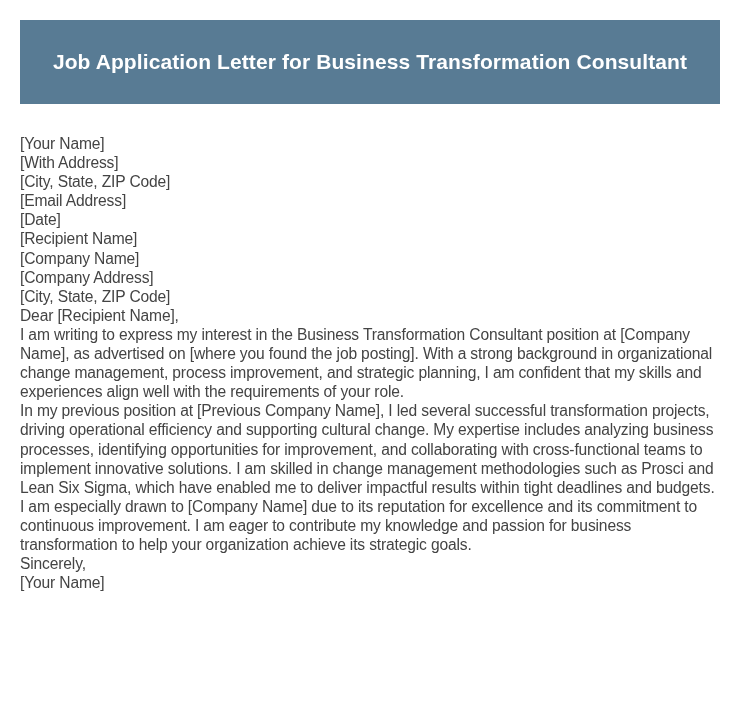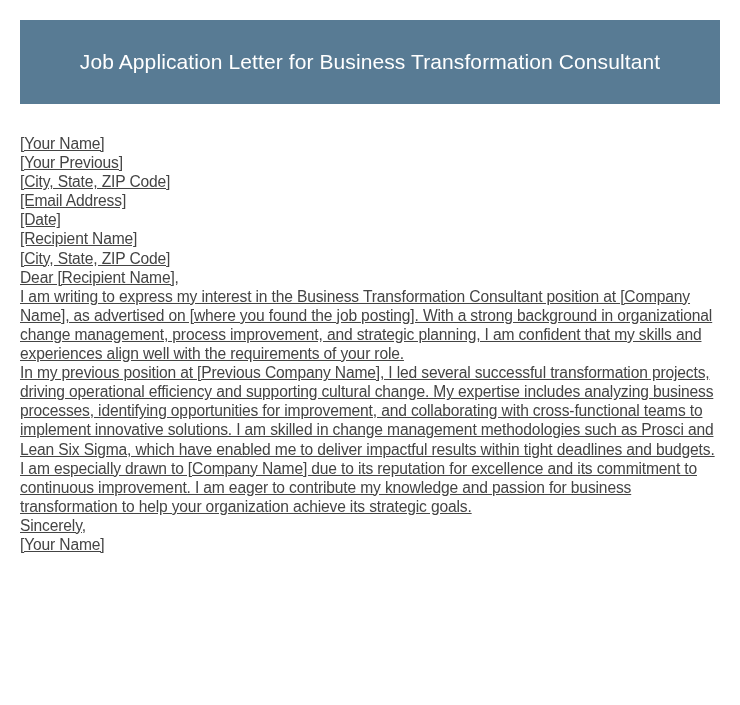--- a/index.html
+++ b/index.html
@@ -20,56 +20,57 @@
       width: 700px;
       height: 84px;
       background: #587b94;
       display: flex;
       align-items: center;
       justify-content: center;
     }
     .header h1 {
       margin: 0;
       color: #ffffff;
-      font-weight: normal;
+      font-weight: bold;
       font-size: 21px;
       letter-spacing: 0.1px;
     }
     .letter {
       position: absolute;
       left: 20px;
       top: 134px;
       width: 705px;
       color: #444444;
       font-size: 15.6px;
       line-height: 19.1px;
       letter-spacing: -0.15px;
     }
     .letter p {
       margin: 0;
-      text-decoration: underline;
     }
   </style>
 </head>
 <body>
 
 <div class="header">
   <h1>Job Application Letter for Business Transformation Consultant</h1>
 </div>
 
 <div class="letter">
   <div>
     <p>[Your Name]</p>
-    <p>[Your Previous]</p>
+    <p>[With Address]</p>
     <p>[City, State, ZIP Code]</p>
     <p>[Email Address]</p>
     <p>[Date]</p>
   </div>
   <div>
     <p>[Recipient Name]</p>
+    <p>[Company Name]</p>
+    <p>[Company Address]</p>
     <p>[City, State, ZIP Code]</p>
   </div>
   <p>Dear [Recipient Name],</p>
   <p>I am writing to express my interest in the Business Transformation Consultant position at [Company Name], as advertised on [where you found the job posting]. With a strong background in organizational change management, process improvement, and strategic planning, I am confident that my skills and experiences align well with the requirements of your role.</p>
   <p>In my previous position at [Previous Company Name], I led several successful transformation projects, driving operational efficiency and supporting cultural change. My expertise includes analyzing business processes, identifying opportunities for improvement, and collaborating with cross-functional teams to implement innovative solutions. I am skilled in change management methodologies such as Prosci and Lean Six Sigma, which have enabled me to deliver impactful results within tight deadlines and budgets.</p>
   <p>I am especially drawn to [Company Name] due to its reputation for excellence and its commitment to continuous improvement. I am eager to contribute my knowledge and passion for business transformation to help your organization achieve its strategic goals.</p>
   <p>Sincerely,</p>
   <p>[Your Name]</p>
 </div>
 

